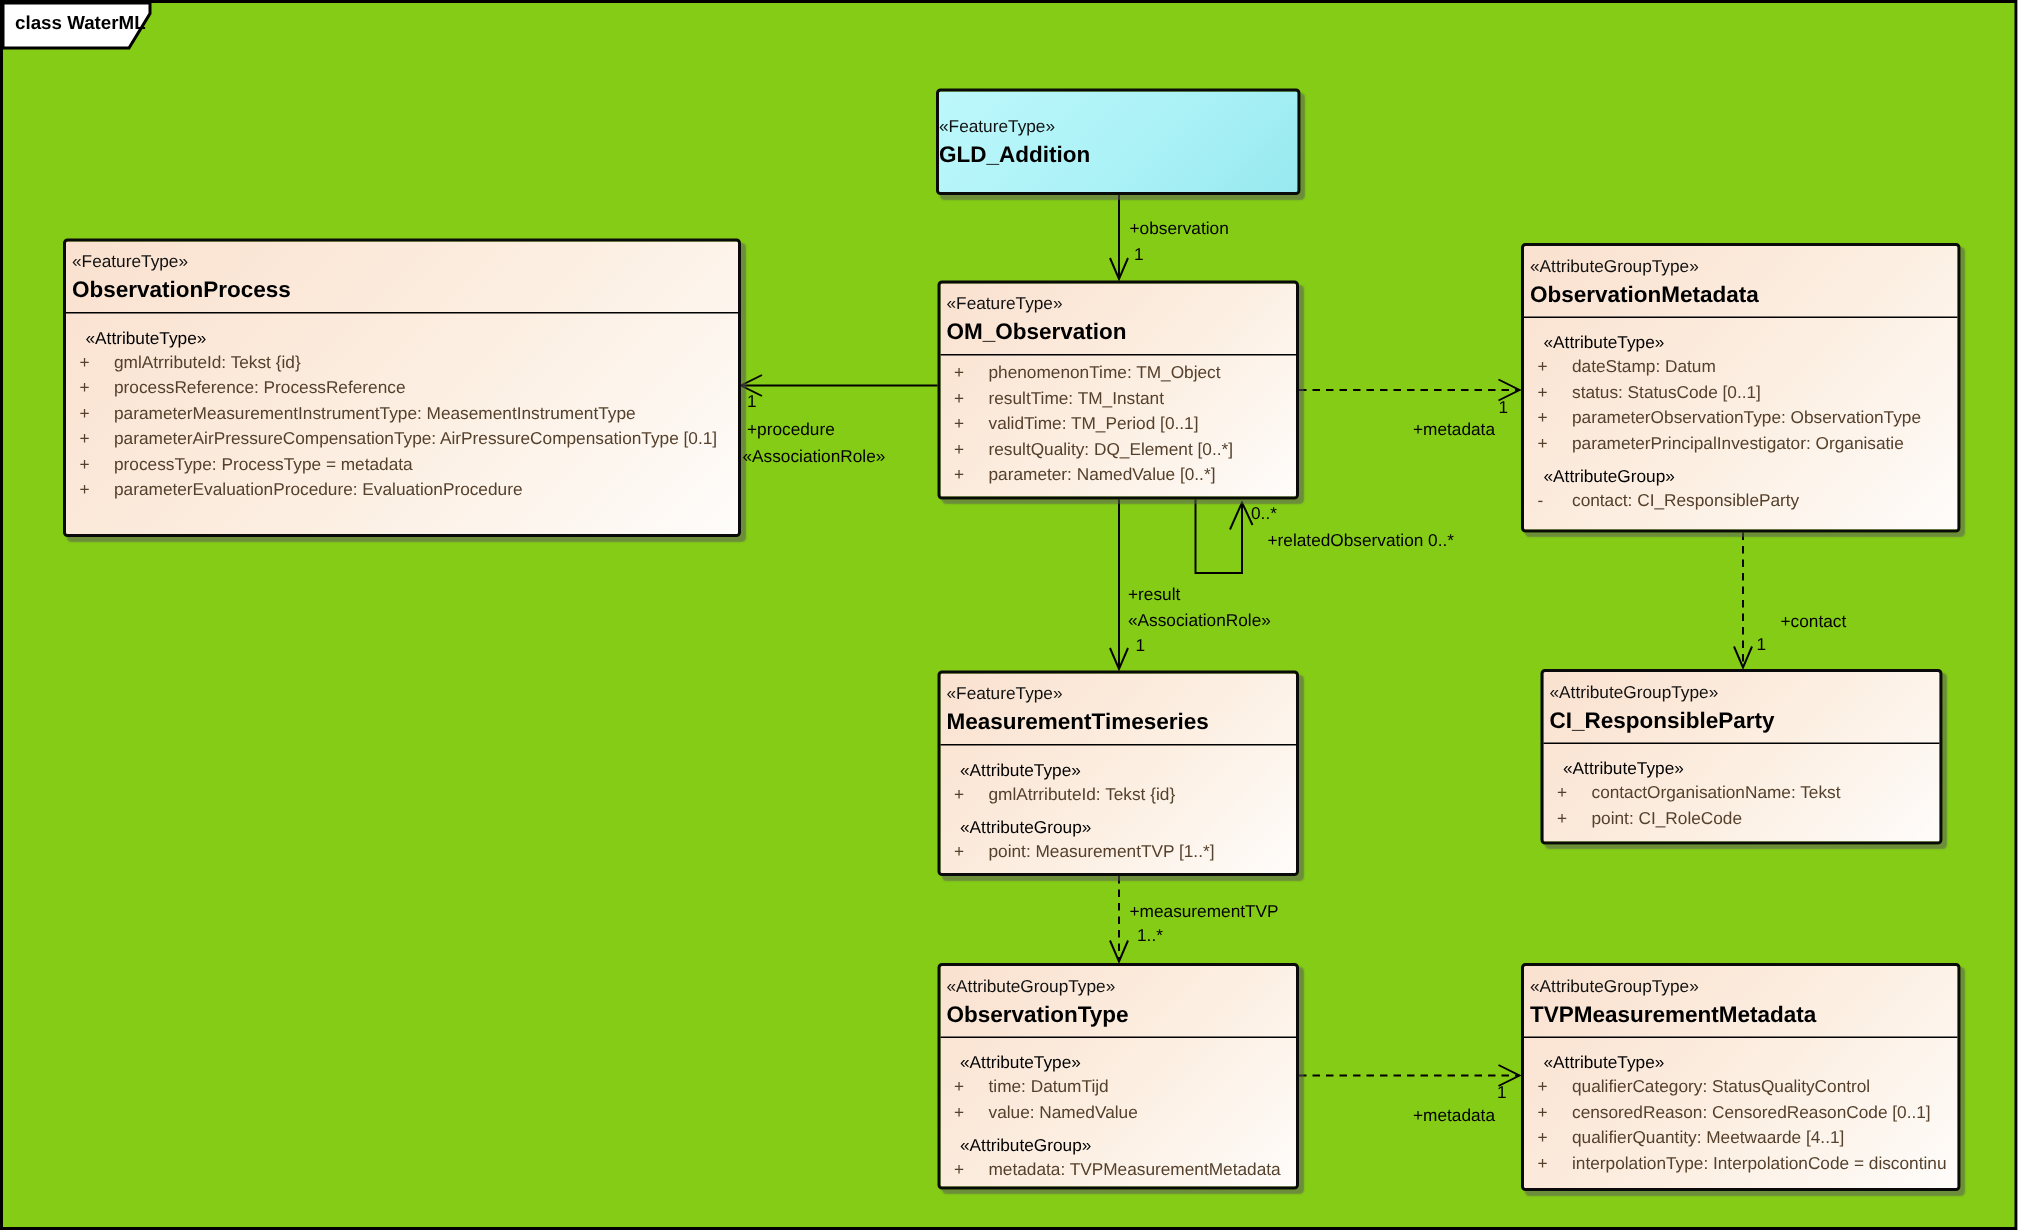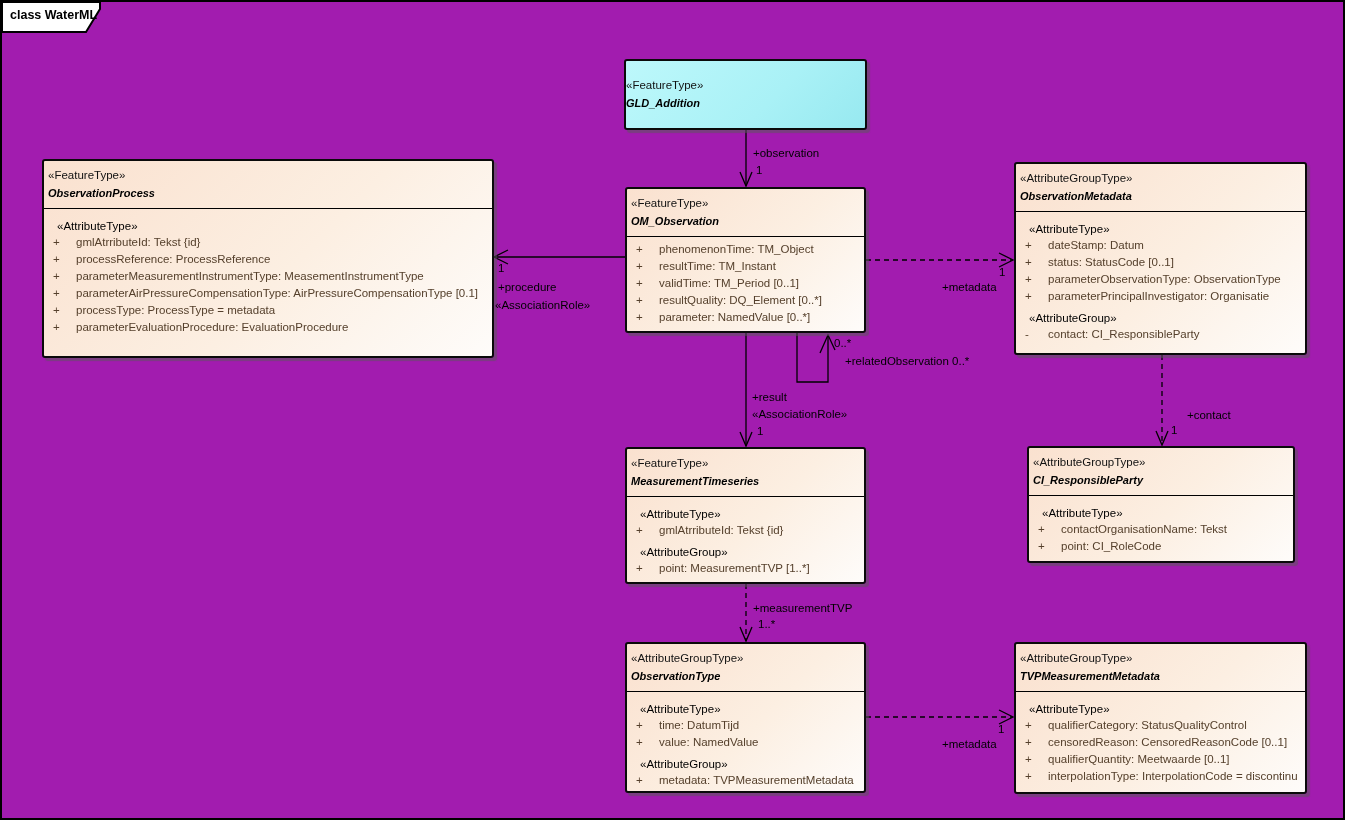--- a/index.html
+++ b/index.html
@@ -1,20 +1,20 @@
 <!DOCTYPE html>
 <html><head>
 <meta charset="utf-8">
 <style>
   html,body{margin:0;padding:0;background:#fff;}
   .canvas{
     position:relative;
     width:1345px;height:820px;
     box-sizing:border-box;
-    background:#a21caf;
+    background:#84cc16;
     border:2px solid #000;
     font-family:"Liberation Sans",sans-serif;
     overflow:hidden;
   }
   .frame-tab{position:absolute;left:0;top:0;width:110px;height:32px;}
   .frame-tab-label{
     position:absolute;left:8px;top:6px;
     font-size:12.5px;font-weight:bold;color:#000;white-space:nowrap;
   }
   svg.overlay{position:absolute;left:0;top:0;z-index:1;}
@@ -26,21 +26,21 @@
     background:linear-gradient(135deg,#fae1cf 0%,#fcefe2 55%,#fefcfa 100%);
     border:2px solid #0a0a0a;border-radius:3px;
     box-shadow:3px 3px 1px rgba(90,90,90,0.55);
   }
   .uml-box.cyan{
     background:linear-gradient(135deg,#bdf8fb 0%,#a9f1f6 60%,#97e9f0 100%);
     display:flex;flex-direction:column;justify-content:center;
   }
   .box-header{padding:7px 4px 6px;}
   .stereotype{font-size:11.5px;color:#111;line-height:15px;}
-  .class-name{font-size:11px;font-weight:bold;color:#000;line-height:17px;margin-top:2px;white-space:nowrap;font-style:italic;}
+  .class-name{font-size:15px;font-weight:bold;color:#000;line-height:17px;margin-top:2px;white-space:nowrap;}
   .box-attrs{border-top:1.5px solid #000;padding:4px 3px 4px 0;}
   .section-header{font-size:11.5px;color:#000;padding-left:13px;line-height:16px;margin-top:5px;white-space:nowrap;}
   .attr-row{display:flex;font-size:11.5px;color:#55402c;line-height:17px;}
   .attr-vis{flex:none;width:23px;padding-left:9px;box-sizing:content-box;}
   .attr-text{white-space:nowrap;}
 
   .conn-label{
     position:absolute;z-index:3;font-size:11.5px;color:#000;white-space:nowrap;line-height:14px;
   }
 </style>
@@ -254,21 +254,21 @@
       <div class="attr-row">
           <span class="attr-vis">+</span>
           <span class="attr-text">qualifierCategory: StatusQualityControl</span>
         </div>
       <div class="attr-row">
           <span class="attr-vis">+</span>
           <span class="attr-text">censoredReason: CensoredReasonCode [0..1]</span>
         </div>
       <div class="attr-row">
           <span class="attr-vis">+</span>
-          <span class="attr-text">qualifierQuantity: Meetwaarde [0..1]</span>
+          <span class="attr-text">qualifierQuantity: Meetwaarde [4..1]</span>
         </div>
       <div class="attr-row">
           <span class="attr-vis">+</span>
           <span class="attr-text">interpolationType: InterpolationCode = discontinu</span>
         </div>
     </div>
   </div>
 
   <div class="conn-label" style="left:751px;top:144px;">+observation</div>
   <div class="conn-label" style="left:754px;top:161px;">1</div>

